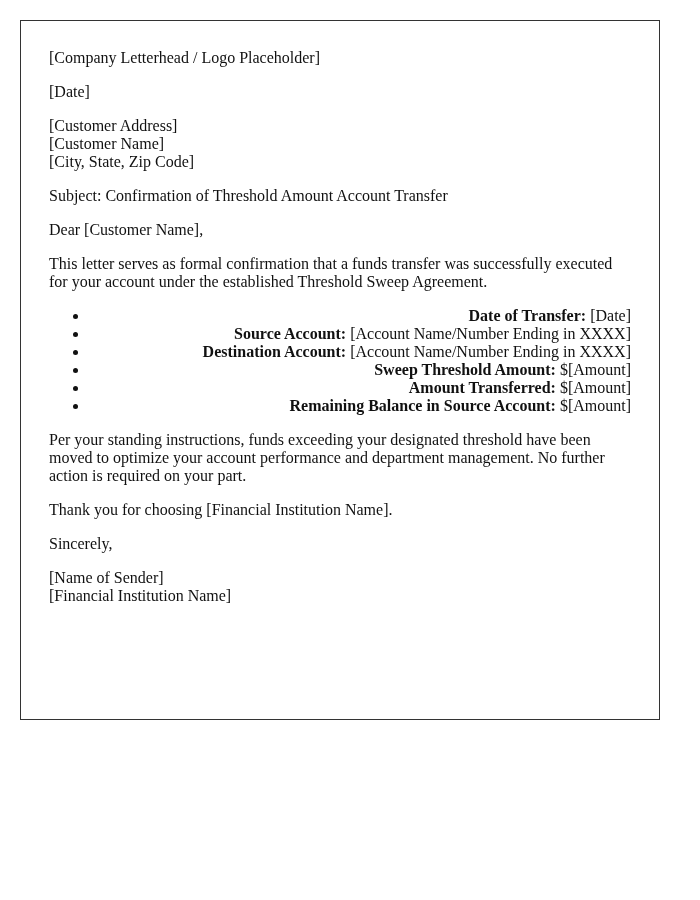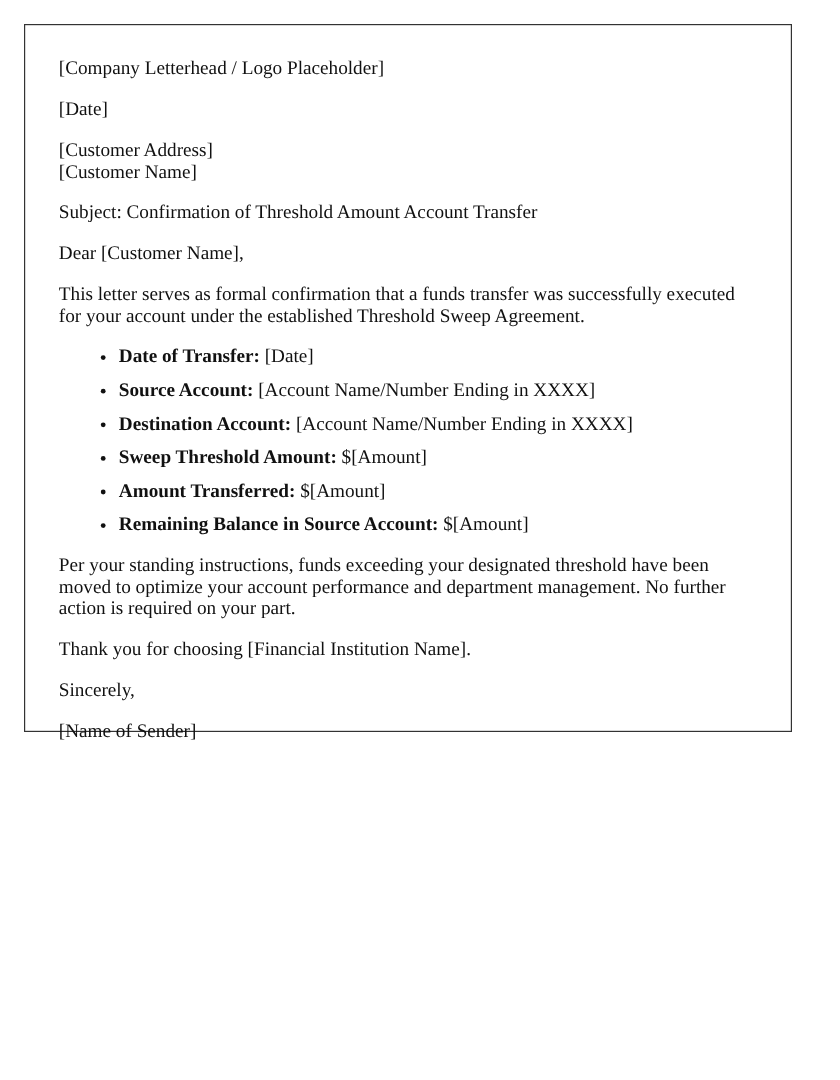--- a/index.html
+++ b/index.html
@@ -14,46 +14,47 @@
     font-family: "Liberation Serif", "DejaVu Serif", serif;
     font-size: 16px;
     line-height: 18px;
     color: #111111;
   }
   .letter {
     position: absolute;
     left: 20px;
     top: 20px;
     width: 640px;
-    height: 590px;
+    height: 700px;
     border: 1px solid #333333;
     box-sizing: border-box;
     padding: 28px 28px 0 28px;
   }
   .block { margin: 0 0 16px 0; }
   .line { display: block; }
   .heading { font-weight: bold; }
   ul.details {
     margin: 0 0 16px 0;
     padding-left: 40px;
     list-style: disc;
   }
-  ul.details li { margin: 10px; }
+  ul.details li { margin: 0; text-align: right; }
   ul.details li .k { font-weight: bold; }
 </style>
 </head>
 <body>
 
 <div class="letter">
   <p class="block">[Company Letterhead / Logo Placeholder]</p>
   <p class="block">[Date]</p>
 
   <p class="block">
     <span class="line">[Customer Address]</span>
     <span class="line">[Customer Name]</span>
+    <span class="line">[City, State, Zip Code]</span>
   </p>
 
   <p class="block">Subject: Confirmation of Threshold Amount Account Transfer</p>
   <p class="block">Dear [Customer Name],</p>
   <p class="block">This letter serves as formal confirmation that a funds transfer was successfully executed for your account under the established Threshold Sweep Agreement.</p>
 
 
   <ul class="details">
     <li><span class="k">Date of Transfer:</span><span> [Date]</span></li>
     <li><span class="k">Source Account:</span><span> [Account Name/Number Ending in XXXX]</span></li>
@@ -62,14 +63,15 @@
     <li><span class="k">Amount Transferred:</span><span> $[Amount]</span></li>
     <li><span class="k">Remaining Balance in Source Account:</span><span> $[Amount]</span></li>
   </ul>
 
   <p class="block">Per your standing instructions, funds exceeding your designated threshold have been moved to optimize your account performance and department management. No further action is required on your part.</p>
   <p class="block">Thank you for choosing [Financial Institution Name].</p>
   <p class="block">Sincerely,</p>
 
   <p class="block">
     <span class="line">[Name of Sender]</span>
+    <span class="line">[Financial Institution Name]</span>
   </p>
 </div>
 
 </body></html>

